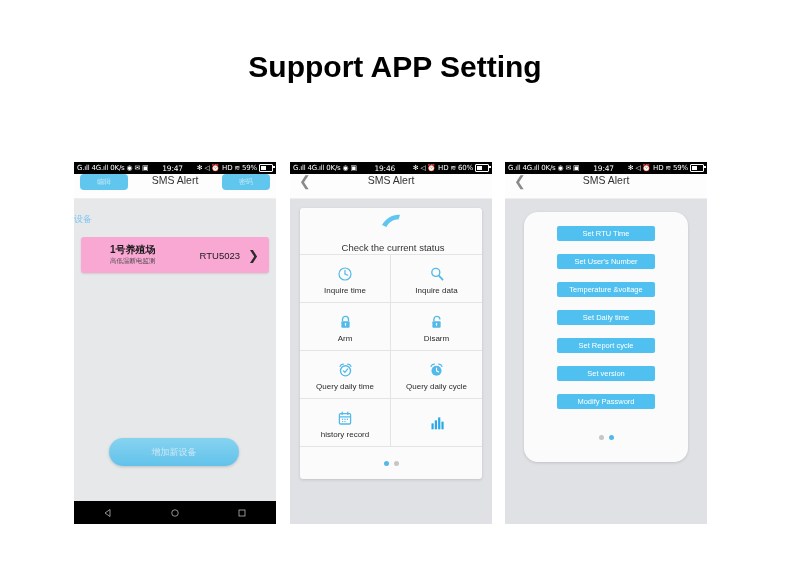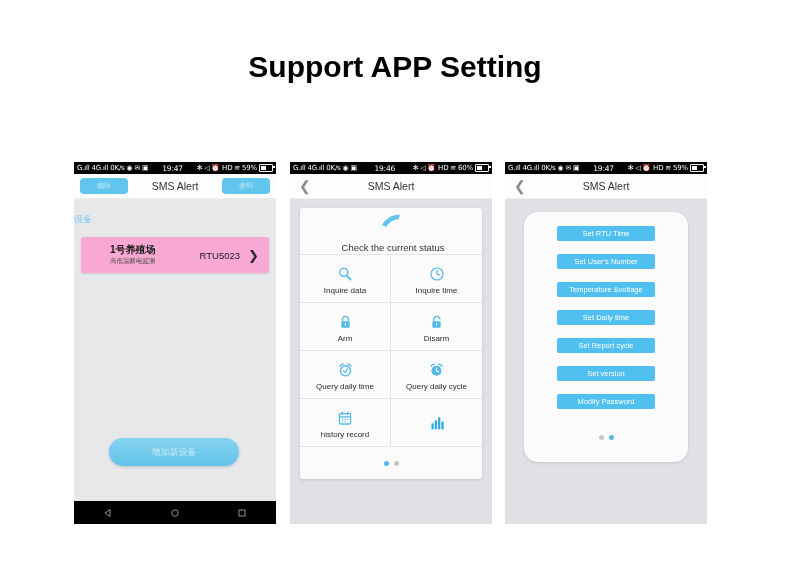--- a/index.html
+++ b/index.html
@@ -32,21 +32,21 @@
   .sb-left{display:flex;align-items:center;gap:2px;}
   .sb-mid{flex:1;text-align:center;font-size:7.5px;}
   .sb-right{display:flex;align-items:center;gap:2px;}
   .batt{display:inline-block;width:12px;height:6px;border:1px solid #fff;
     border-radius:1px;position:relative;}
   .batt::after{content:"";position:absolute;right:-3px;top:1px;width:2px;height:2px;background:#fff;}
   .batt-fill{position:absolute;left:1px;top:1px;bottom:1px;width:5px;background:#fff;}
 
   
   .titlebar{
-    height:24px;background:#fdfdfd;display:flex;align-items:center;
+    height:24px;background:#fdfdfd;display:flex;
     position:relative;border-bottom:1px solid #eee;gap:28px;
   }
   .title-text{
     position:absolute;left:0;right:0;text-align:center;font-size:10.5px;color:#333;
   }
   .back-chev{
     margin-left:9px;font-size:14px;color:#8a8a8a;line-height:1;z-index:2;
   }
   .tb-btn{
     z-index:2;background:#61c6ee;border-radius:4px;
@@ -226,36 +226,36 @@
             </svg>
           </div>
           <div class="call-label">Check the current status</div>
         </div>
 
         <div class="grid">
 
           <div class="cell">
             <div class="cell-ico">
               <svg width="16" height="16" viewBox="0 0 20 20">
-                <circle cx="8.5" cy="8" r="5" fill="none" stroke="#52b9e9" stroke-width="1.7"></circle>
-                <line x1="12.3" y1="12" x2="17" y2="17" stroke="#52b9e9" stroke-width="2.2" stroke-linecap="round"></line>
-              </svg>
-            </div>
-            <div class="cell-label">Inquire data</div>
-          </div>
-
-          <div class="cell">
-            <div class="cell-ico">
-              <svg width="16" height="16" viewBox="0 0 20 20">
                 <circle cx="10" cy="10" r="7.5" fill="none" stroke="#52b9e9" stroke-width="1.5"></circle>
                 <line x1="10" y1="10" x2="10" y2="5.5" stroke="#52b9e9" stroke-width="1.5" stroke-linecap="round"></line>
                 <line x1="10" y1="10" x2="13.5" y2="11.5" stroke="#52b9e9" stroke-width="1.5" stroke-linecap="round"></line>
               </svg>
             </div>
             <div class="cell-label">Inquire time</div>
+          </div>
+
+          <div class="cell">
+            <div class="cell-ico">
+              <svg width="16" height="16" viewBox="0 0 20 20">
+                <circle cx="8.5" cy="8" r="5" fill="none" stroke="#52b9e9" stroke-width="1.7"></circle>
+                <line x1="12.3" y1="12" x2="17" y2="17" stroke="#52b9e9" stroke-width="2.2" stroke-linecap="round"></line>
+              </svg>
+            </div>
+            <div class="cell-label">Inquire data</div>
           </div>
 
           <div class="cell">
             <div class="cell-ico">
               <svg width="15" height="16" viewBox="0 0 20 20">
                 <path d="M6 9 V6.5 a4 4 0 0 1 8 0 V9" fill="none" stroke="#52b9e9" stroke-width="1.8"></path>
                 <rect x="4.5" y="9" width="11" height="8.5" rx="1.3" fill="#52b9e9"></rect>
                 <circle cx="10" cy="12.5" r="1.1" fill="#fff"></circle>
                 <rect x="9.5" y="12.8" width="1" height="2.6" fill="#fff"></rect>
               </svg>

